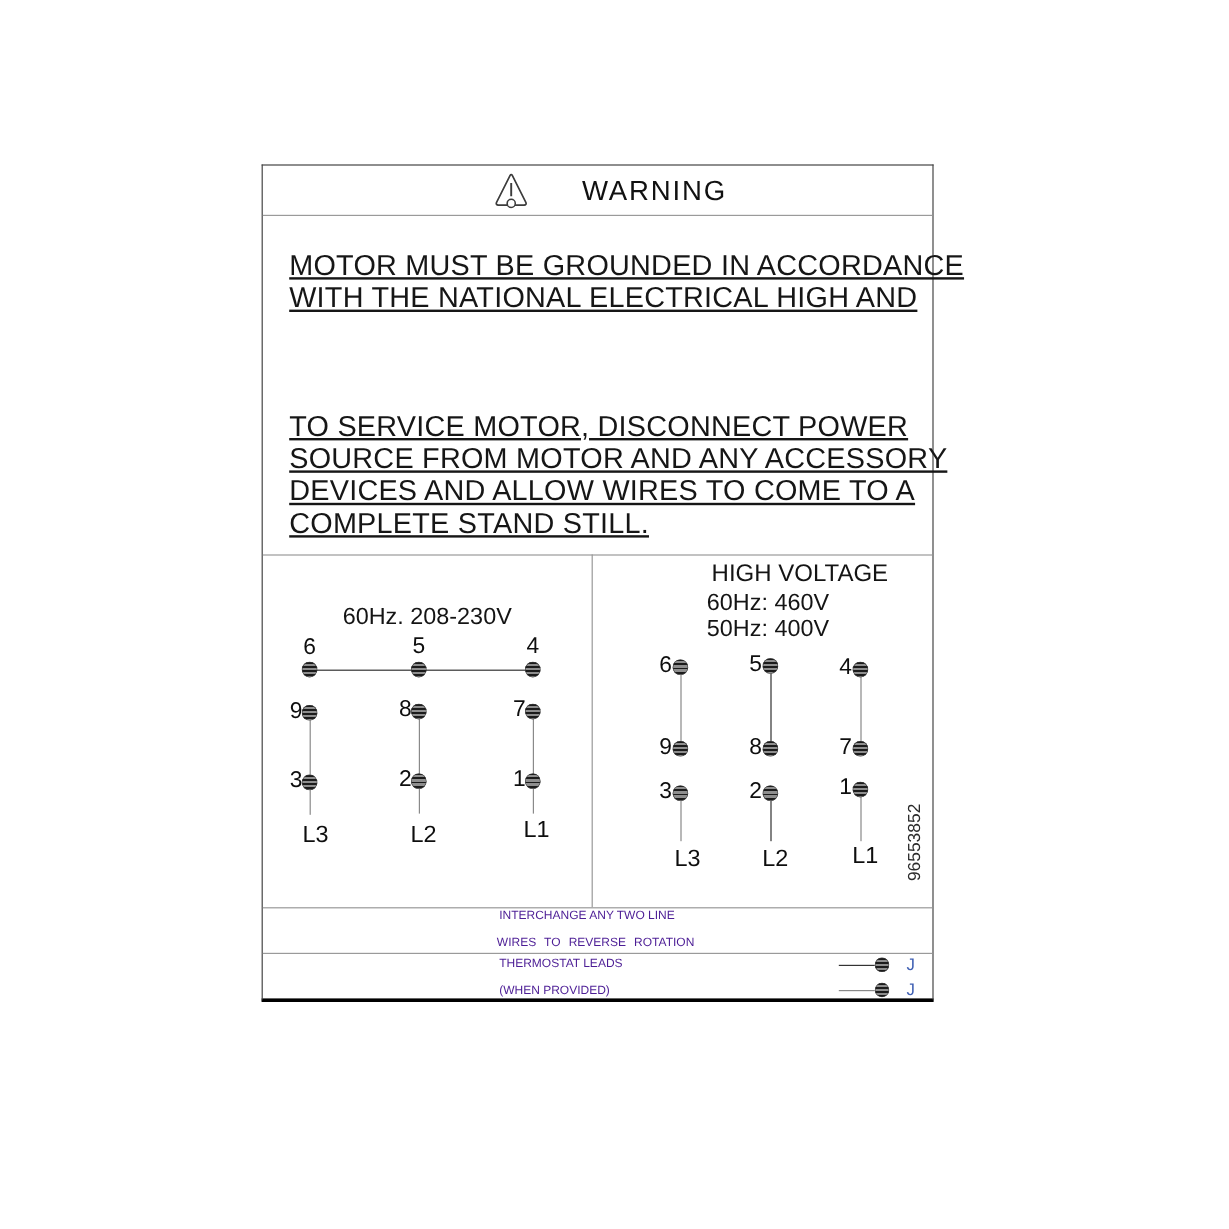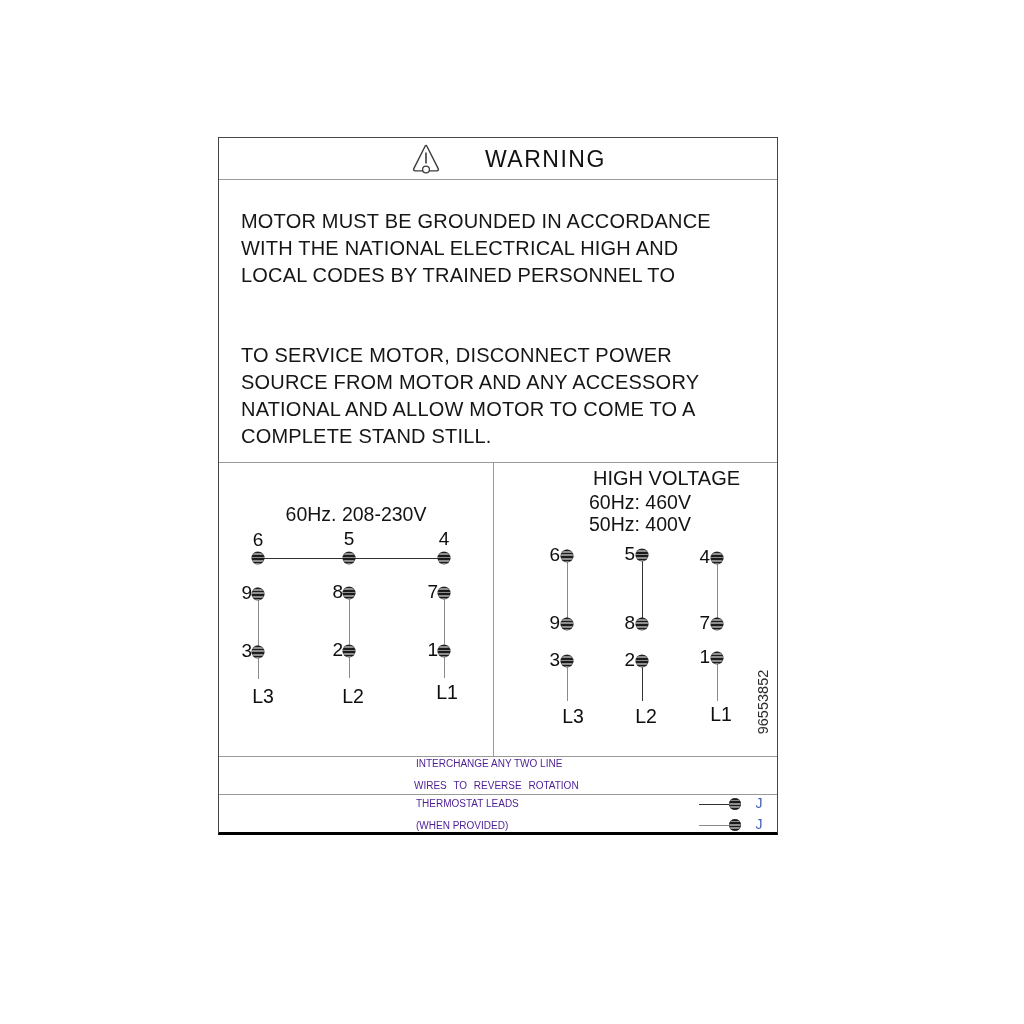--- a/index.html
+++ b/index.html
@@ -5,21 +5,21 @@
   html,body{margin:0;padding:0;background:#ffffff;}
   .canvas{position:relative;width:1024px;height:1024px;background:#ffffff;overflow:hidden;
           font-family:"Liberation Sans","DejaVu Sans",sans-serif;color:#1a1a1a;}
   .label{position:absolute;left:218px;top:137px;width:560px;height:698px;box-sizing:border-box;
          border-top:1px solid #454545;border-left:1px solid #454545;border-right:1px solid #454545;
          border-bottom:3px solid #000;background:#fff;}
   .hline{position:absolute;left:0;width:558px;height:1px;background:#9a9a9a;}
   .vline{position:absolute;width:1px;background:#9a9a9a;}
   .warning-title{position:absolute;left:266px;top:8px;font-size:23px;letter-spacing:1.5px;color:#111;}
   .warn-icon{position:absolute;left:193px;top:5px;}
-  .para{position:absolute;left:22px;font-size:20px;line-height:27px;letter-spacing:.2px;color:#161616;white-space:nowrap;}
+  .para{position:absolute;left:22px;font-size:24px;line-height:27px;letter-spacing:.2px;color:#161616;white-space:nowrap;text-decoration:underline;}
   .dg-title{position:absolute;font-size:20px;color:#141414;white-space:nowrap;}
   .dg-sub{position:absolute;font-size:19.5px;color:#141414;white-space:nowrap;}
   .term{position:absolute;width:13px;height:13px;border-radius:50%;
         background:repeating-linear-gradient(#1b1b1b 0 1.6px,#8e8e8e 1.6px 3.4px);
         box-shadow:inset 0 0 0 0.5px #3a3a3a;transform:translate(-50%,-50%);}
   .term.small{width:12px;height:12px;}
   .wire{position:absolute;background:#8a8a8a;}
   .wire.dark{background:#333;}
   .wire.h{height:1px;}
   .wire.v{width:1px;}
@@ -49,26 +49,25 @@
         <path d="M13.1 3.2 C13.6 2.2 14.4 2.2 14.9 3.2 L26.2 25.6 C26.8 26.8 26.2 27.9 24.8 27.9 L3.2 27.9 C1.8 27.9 1.2 26.8 1.8 25.6 Z" fill="none" stroke="#3c3c3c" stroke-width="1.4" stroke-linejoin="round"></path>
         <line x1="14" y1="9.5" x2="14" y2="20.5" stroke="#3c3c3c" stroke-width="1.6"></line>
         <circle cx="14" cy="26.5" r="3.4" fill="#ffffff" stroke="#3c3c3c" stroke-width="1.3"></circle>
       </svg>
     </div>
     <div class="warning-title">WARNING</div>
 
     <div class="para" style="top:70px">
       <div>MOTOR MUST BE GROUNDED IN ACCORDANCE</div>
       <div>WITH THE NATIONAL ELECTRICAL HIGH AND</div>
-      <div>LOCAL CODES BY TRAINED PERSONNEL TO</div>
     </div>
     <div class="para" style="top:204px">
       <div>TO SERVICE MOTOR, DISCONNECT POWER</div>
       <div>SOURCE FROM MOTOR AND ANY ACCESSORY</div>
-      <div>NATIONAL AND ALLOW MOTOR TO COME TO A</div>
+      <div>DEVICES AND ALLOW WIRES TO COME TO A</div>
       <div>COMPLETE STAND STILL.</div>
     </div>
 
     <div class="dg-sub" style="left:0;top:365px;width:274px;text-align:center">60Hz. 208-230V</div>
 
     <div class="wire h dark" style="left:39px;top:420px;width:186px"></div>
     <div class="num" style="left:39px;top:402px">6</div>
     <div class="num" style="left:130px;top:401px">5</div>
     <div class="num" style="left:225px;top:401px">4</div>
     <div class="term" style="left:39px;top:420px"></div>

